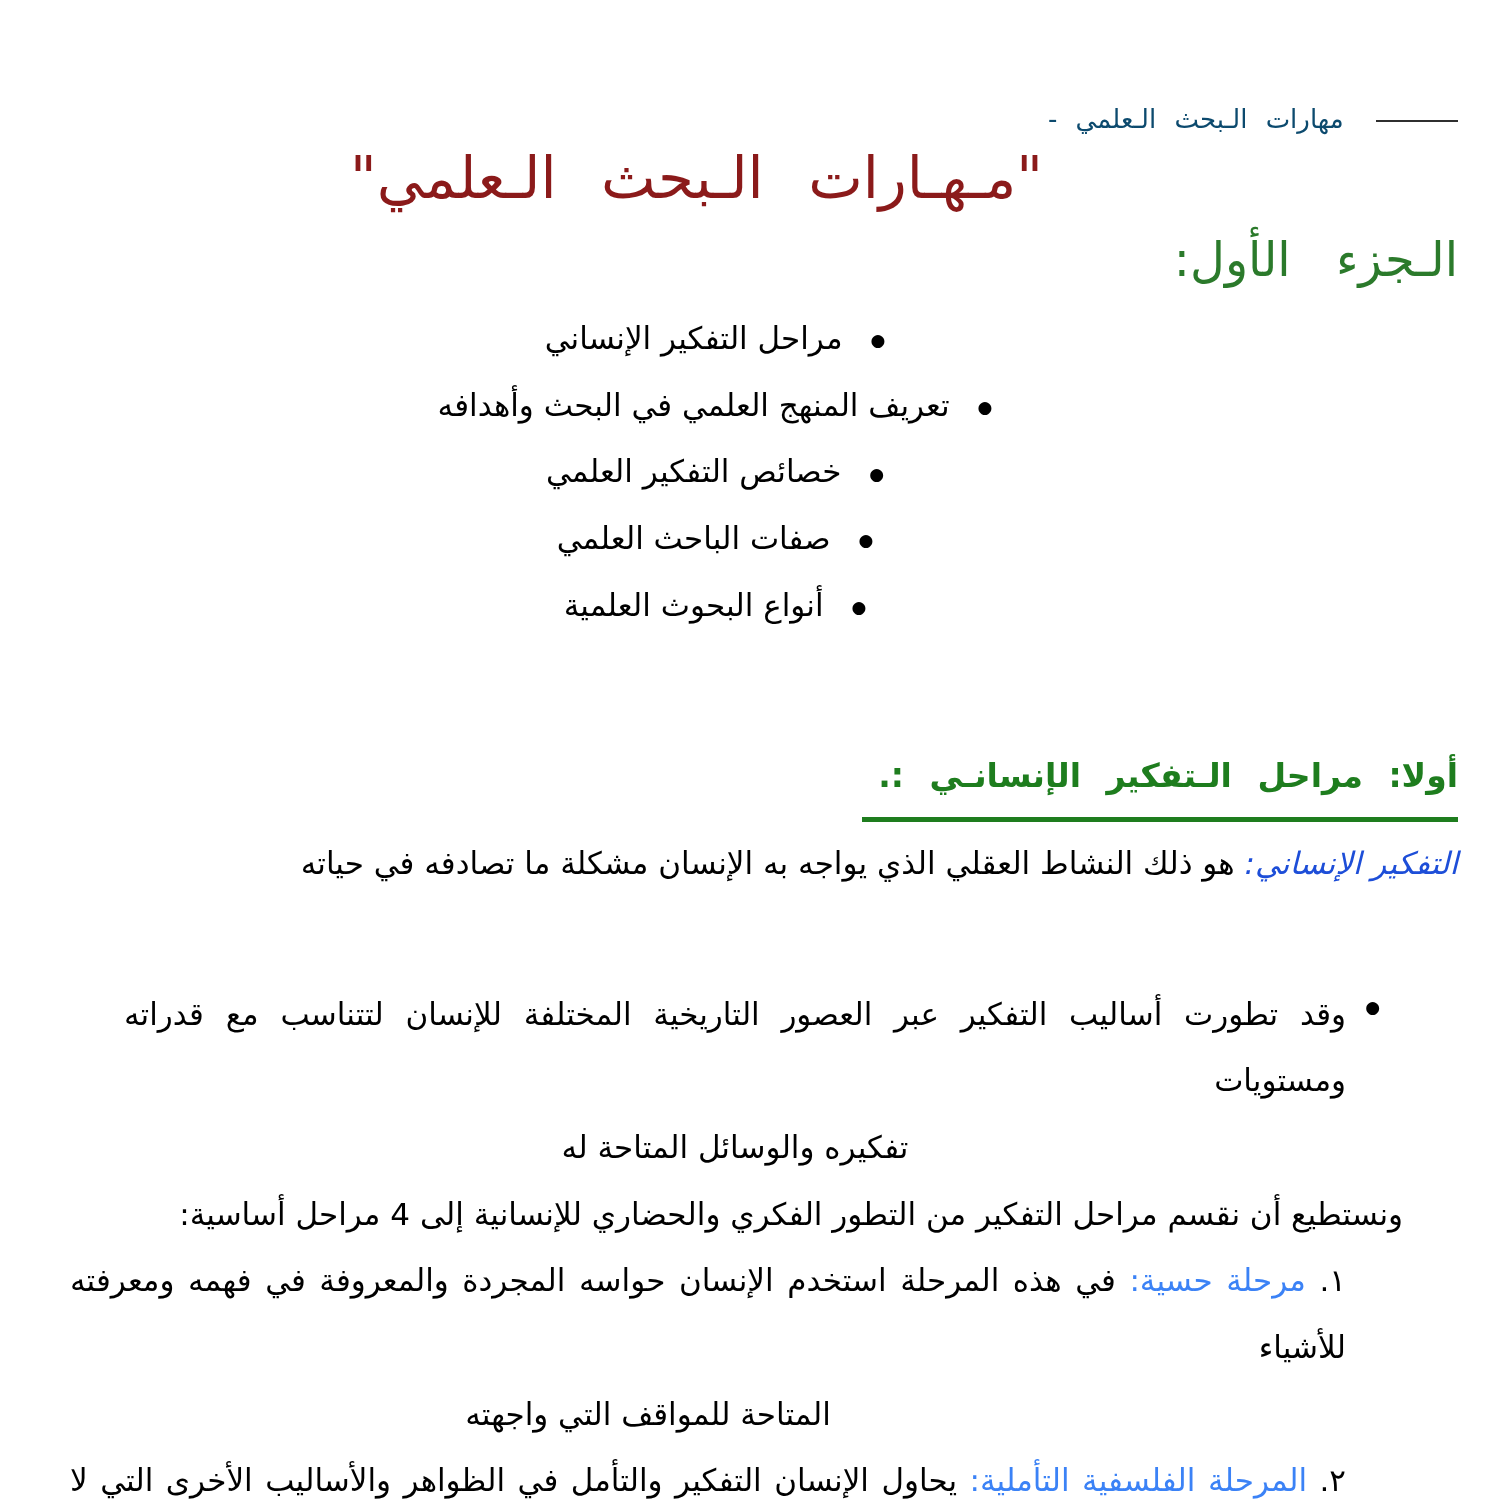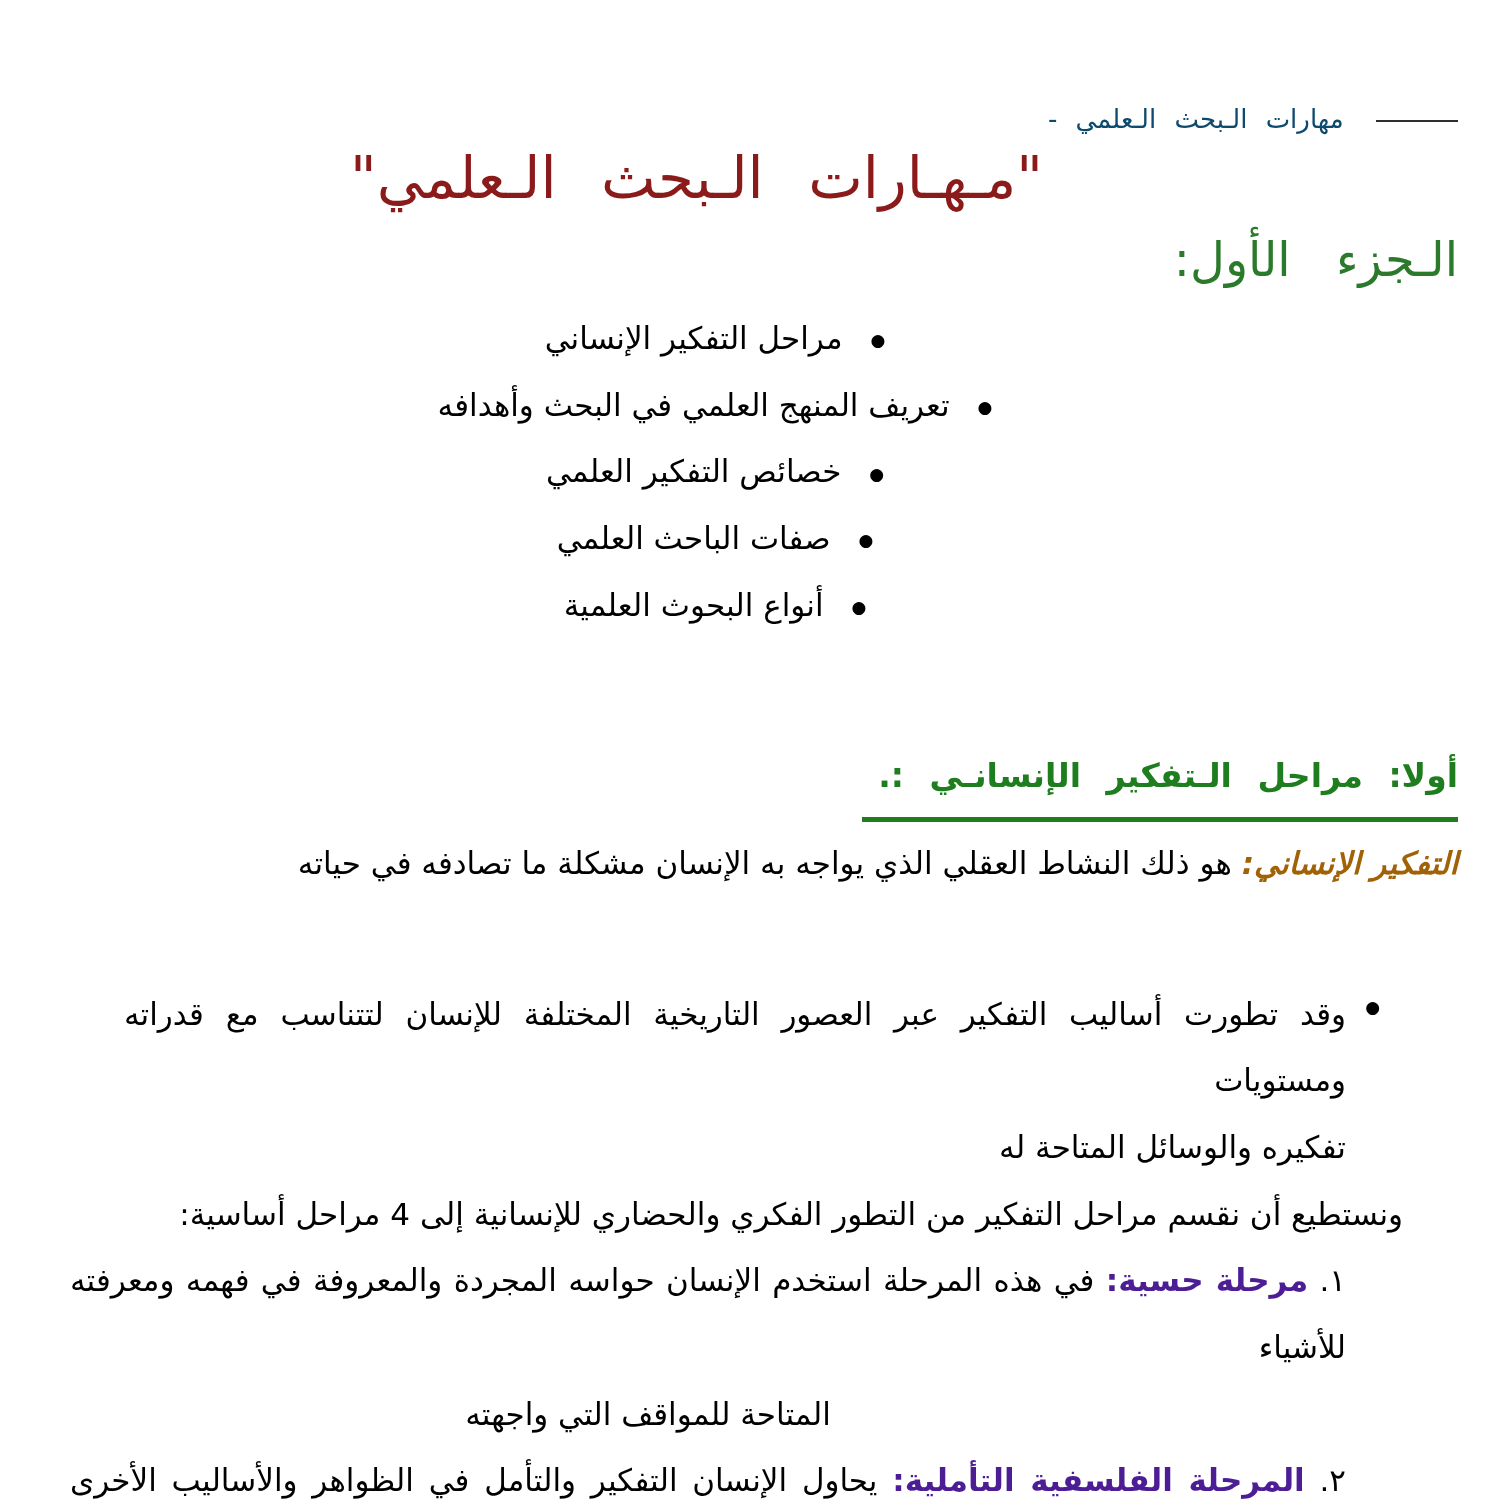--- a/index.html
+++ b/index.html
@@ -100,50 +100,50 @@
   }
 
   
   .bodytext { font-size: 31px; line-height: 2.15; }
 
   .definition {
     margin-top: 8px;
     text-align: right;
   }
   .def-term {
-    color: #a16207;
-    font-weight: bold;
+    color: #1d4ed8;
+    font-weight: normal;
     font-style: italic;
   }
 
   .overview-para {
     position: relative;
     margin: 84px 112px 0 82px;
   }
   .overview-para .para-bullet {
     position: absolute;
     right: -34px;
     top: 8px;
   }
   .just-line {
     text-align: justify;
     text-align-last: justify;
   }
-  .overview-line2 { text-align: right; }
+  .overview-line2 { text-align: center; }
 
   .intro-line {
     margin: 0 55px 0 0;
     text-align: right;
   }
 
   .stages { margin: 0 112px 0 28px; }
   .stage-num { white-space: nowrap; }
   .stage-term {
-    color: #4c1d95;
-    font-weight: bold;
+    color: #3b82f6;
+    font-weight: normal;
   }
   .stage-line2 {
     text-align: center;
     padding-right: 120px;
   }
   .stage-line2:empty { display: none; }
 </style>
 </head>
 <body>
 

